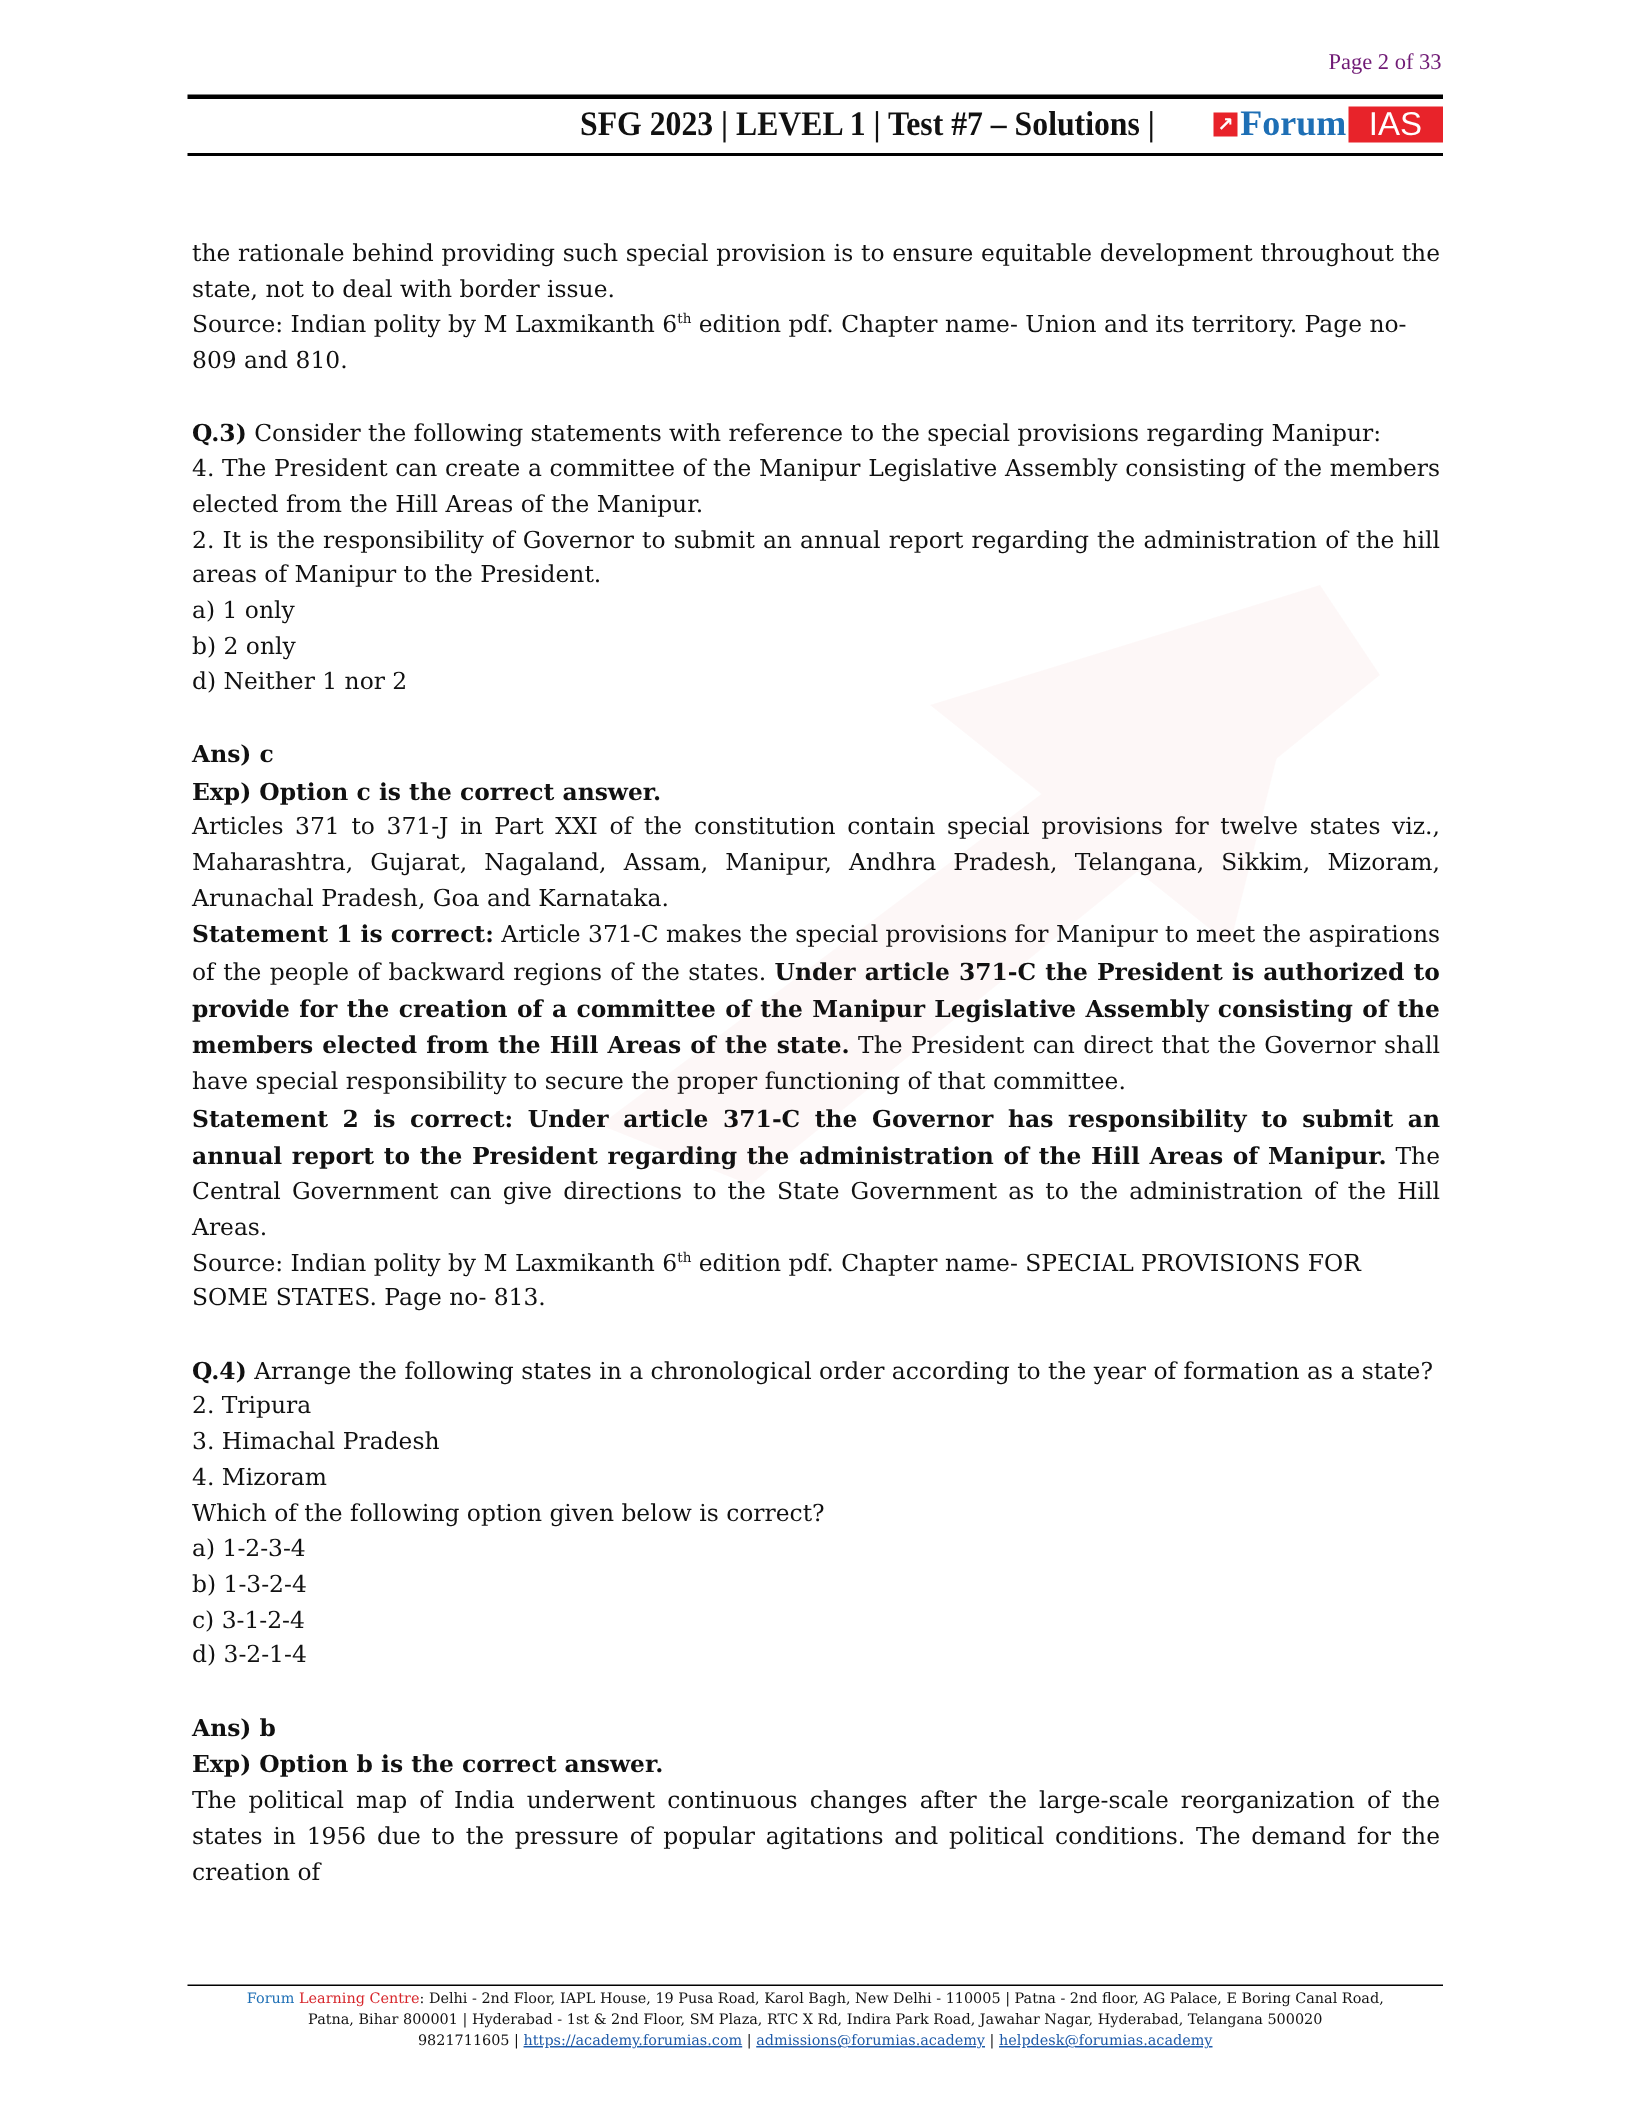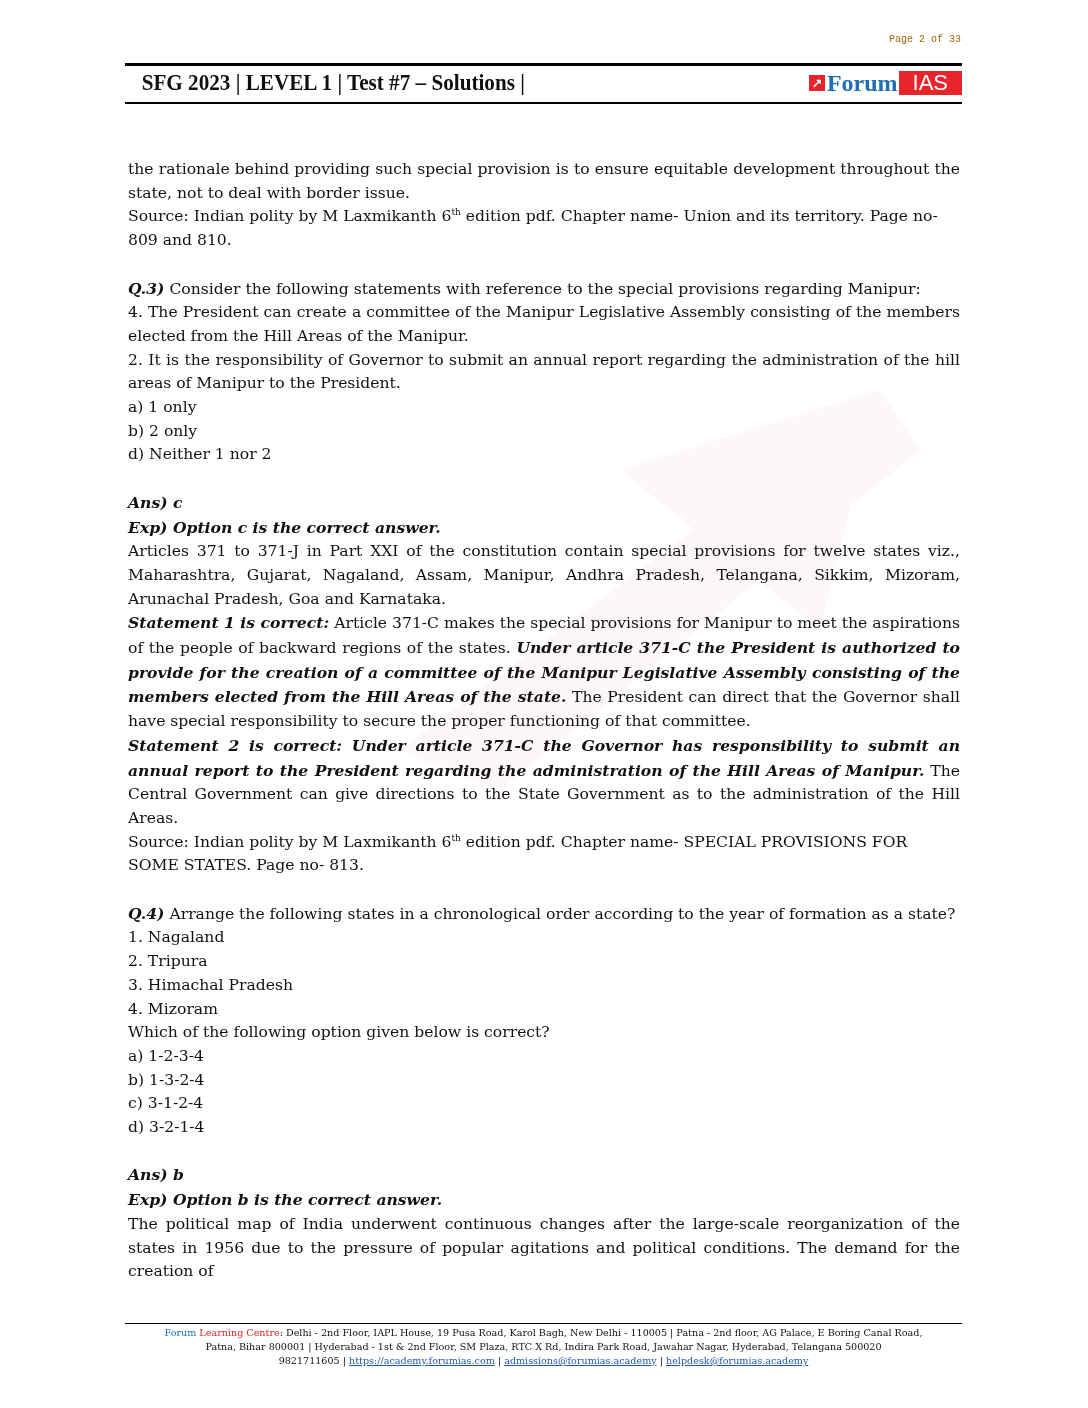--- a/index.html
+++ b/index.html
@@ -1,37 +1,37 @@
 <!DOCTYPE html>
 <html><head>
 <meta charset="utf-8">
 <style>
   html, body { margin: 0; padding: 0; background: #ffffff; }
   body { width: 1088px; height: 1408px; position: relative; overflow: hidden;
          font-family: "DejaVu Serif", "Liberation Serif", serif; color: #111; }
-  .page-num { position: absolute; top: 34px; right: 127px; font-family: Liberation Mono, monospace;
-              font-size: 10px; color: #a16207; }
+  .page-num { position: absolute; top: 34px; right: 127px; font-family: Liberation Serif, serif;
+              font-size: 15px; color: #701a75; }
   .rule-top { position: absolute; left: 125px; width: 837px; top: 63px; height: 3px; background: #000; }
   .rule-bot { position: absolute; left: 125px; width: 837px; top: 102px; height: 2px; background: #000; }
   .header-title { position: absolute; top: 70px; left: 125px; width: 837px; text-align: center;
                   font-family: "Liberation Serif", serif; font-weight: bold; font-size: 23px; color: #111;
-                  display: flex; justify-content: space-between; align-items: center; gap: 20px; }
+                  display: flex; justify-content: flex-end; align-items: center; gap: 20px; }
   .header-title .t { transform: scaleX(0.92); display: inline-block; }
   .logo { display: inline-flex; align-items: center; height: 26px; margin-left: 2px; }
   .logo .arrow { width: 16px; height: 16px; background: #e8232a; color: #fff; display: inline-flex;
                  align-items: center; justify-content: center; font-size: 13px; font-family: "DejaVu Sans", sans-serif;
                  margin-right: 2px; }
   .logo .forum { color: #1e6fb5; font-family: "Liberation Serif", serif; font-weight: bold; font-size: 24px; }
   .logo .ias { background: #e8232a; color: #fff; font-family: "Liberation Sans", sans-serif; font-weight: normal;
                font-size: 22px; padding: 0 14px; line-height: 24px; margin-left: 1px; }
   .content { position: absolute; top: 126px; left: 128px; width: 832px; font-size: 15.6px; line-height: 23.7px; margin-top: 32px; }
   .content p { margin: 0; }
   .just { text-align: justify; }
   .gap { height: 23.7px; }
-  b { font-weight: bold; font-style: italic; }
+  b { font-weight: bold; }
   sup { font-size: 9px; line-height: 0; vertical-align: 6px; }
   .watermark { position: absolute; left: 320px; top: 330px; width: 640px; height: 480px; opacity: 0.03; pointer-events: none; }
   .footer-rule { position: absolute; left: 125px; width: 837px; top: 1323px; height: 1px; background: #000; }
   .footer { position: absolute; top: 1326px; left: 125px; width: 837px; text-align: center;
             font-family: "DejaVu Serif", serif; font-size: 9.6px; line-height: 14px; color: #111; }
   .footer .fblue { color: #1e6fb5; }
   .footer .fred { color: #d7262b; text-align: center; }
   .footer a { color: #1e5aa8; text-decoration: underline; }
 </style>
 </head>
@@ -72,21 +72,20 @@
     <p class="just">Articles 371 to 371-J in Part XXI of the constitution contain special provisions for twelve states viz., Maharashtra, Gujarat, Nagaland, Assam, Manipur, Andhra Pradesh, Telangana, Sikkim, Mizoram, Arunachal Pradesh, Goa and Karnataka.</p>
     <p class="just"><b>Statement 1 is correct:</b><span> Article 371-C makes the special provisions for Manipur to meet the aspirations of the people of backward regions of the states. </span><b>Under article 371-C the President is authorized to provide for the creation of a committee of the Manipur Legislative Assembly consisting of the members elected from the Hill Areas of the state.</b><span> The President can direct that the Governor shall have special responsibility to secure the proper functioning of that committee.</span></p>
     <p class="just"><b>Statement 2 is correct:</b><b> Under article 371-C the Governor has responsibility to submit an annual report to the President regarding the administration of the Hill Areas of Manipur.</b><span> The Central Government can give directions to the State Government as to the administration of the Hill Areas.</span></p>
     <p><span>Source: Indian polity by M Laxmikanth 6</span><sup>th</sup><span> edition pdf. Chapter name- SPECIAL PROVISIONS FOR</span></p>
     <p>SOME STATES. Page no- 813.</p>
   </section>
   <div class="gap"></div>
 
   <section>
     <p><b>Q.4)</b><span> Arrange the following states in a chronological order according to the year of formation as a state?</span></p>
-    <p>1. Nagaland</p>
     <p>2. Tripura</p>
     <p>3. Himachal Pradesh</p>
     <p>4. Mizoram</p>
     <p>Which of the following option given below is correct?</p>
     <p>a) 1-2-3-4</p>
     <p>b) 1-3-2-4</p>
     <p>c) 3-1-2-4</p>
     <p>d) 3-2-1-4</p>
     <div class="gap"></div>
     <p><b>Ans) b</b></p>

